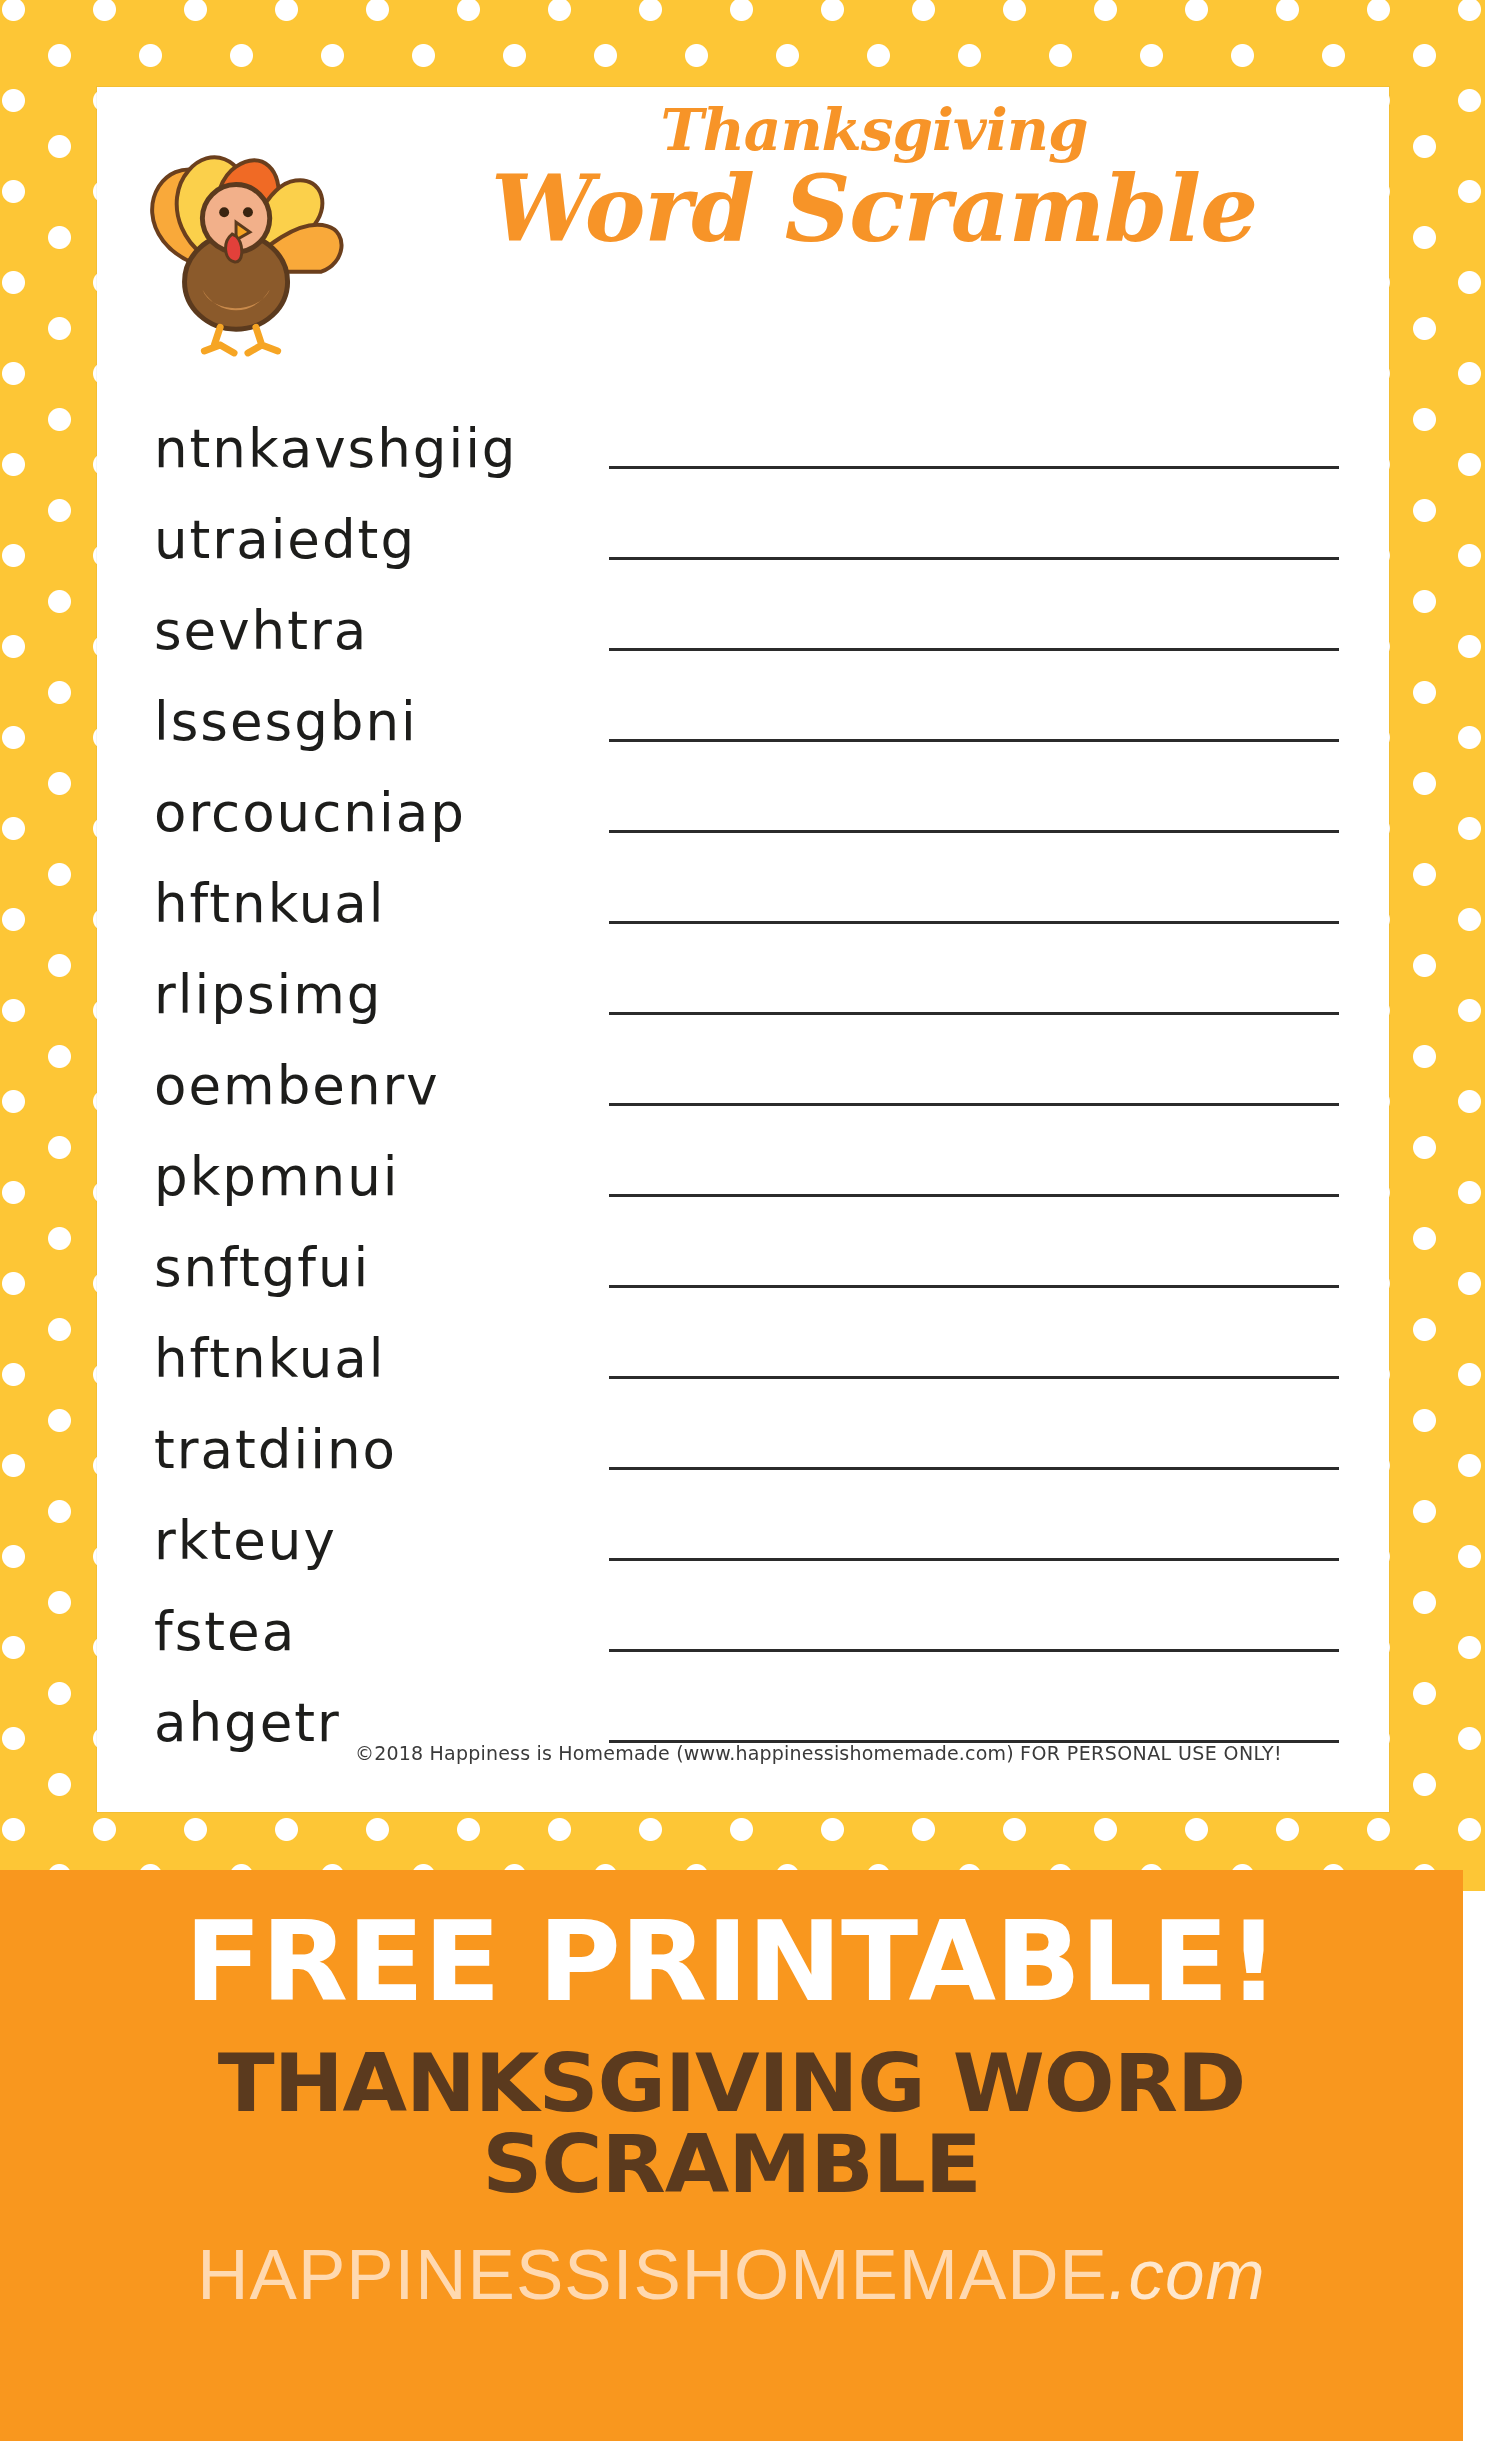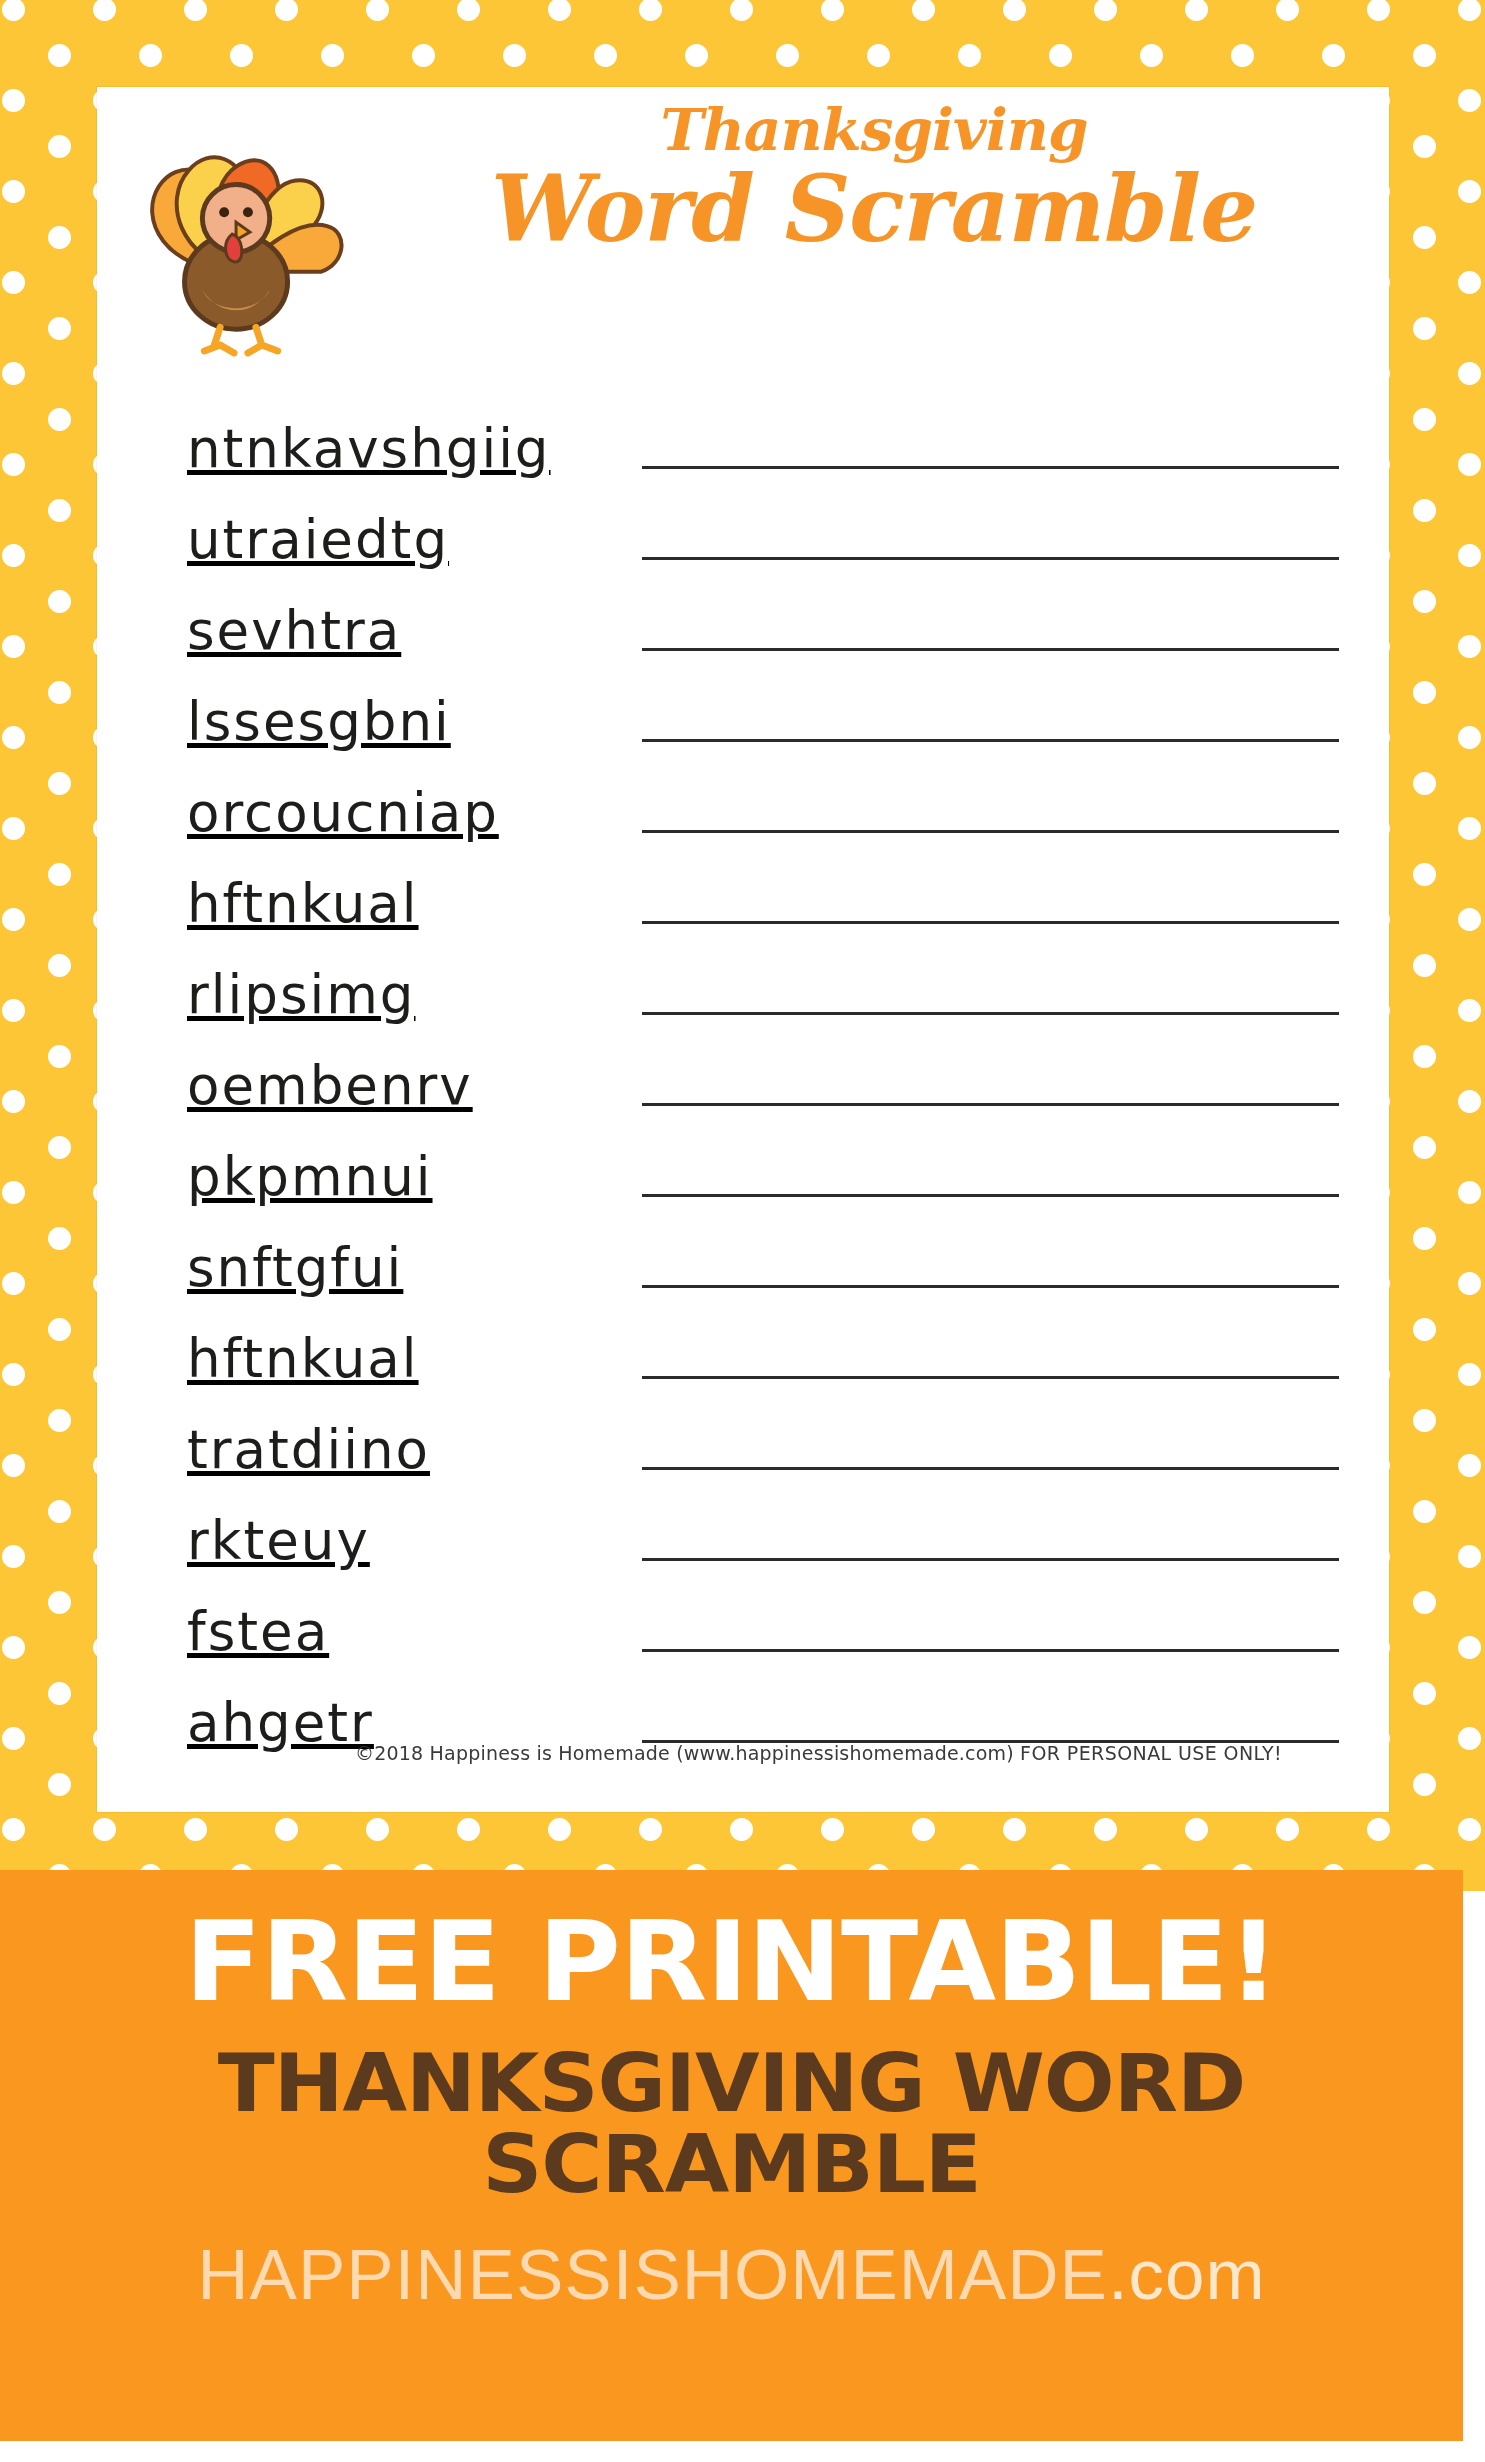--- a/index.html
+++ b/index.html
@@ -81,23 +81,22 @@
   .word-list {
     position: absolute;
     left: 0;
     top: 297px;
     width: 1292px;
   }
   .word-row {
     display: flex;
     align-items: flex-end;
     height: 91px;
-    padding-left: 90px;
+    padding-left: 57px;
     box-sizing: border-box;
-    text-decoration: underline;
   }
   .scrambled {
     font-family: "DejaVu Sans", sans-serif;
     font-size: 53px;
     color: #1d1d1b;
     letter-spacing: 2px;
     width: 455px;
     line-height: 1;
     white-space: nowrap;
   }
@@ -159,21 +158,21 @@
   }
   .banner-url {
     margin-top: 34px;
     text-align: center;
     font-family: "Liberation Sans", sans-serif;
     font-size: 71px;
     color: #ffd9b0;
     letter-spacing: 1px;
     line-height: 1;
   }
-  .banner-url .dotcom { color: #ffe7cc; }
+  .banner-url .dotcom { color: #ffe7cc; font-style: italic; }
 </style>
 </head>
 <body>
 
 <div id="page">
 
   <div class="dot-bg"></div>
 
   <div class="sheet">
 

